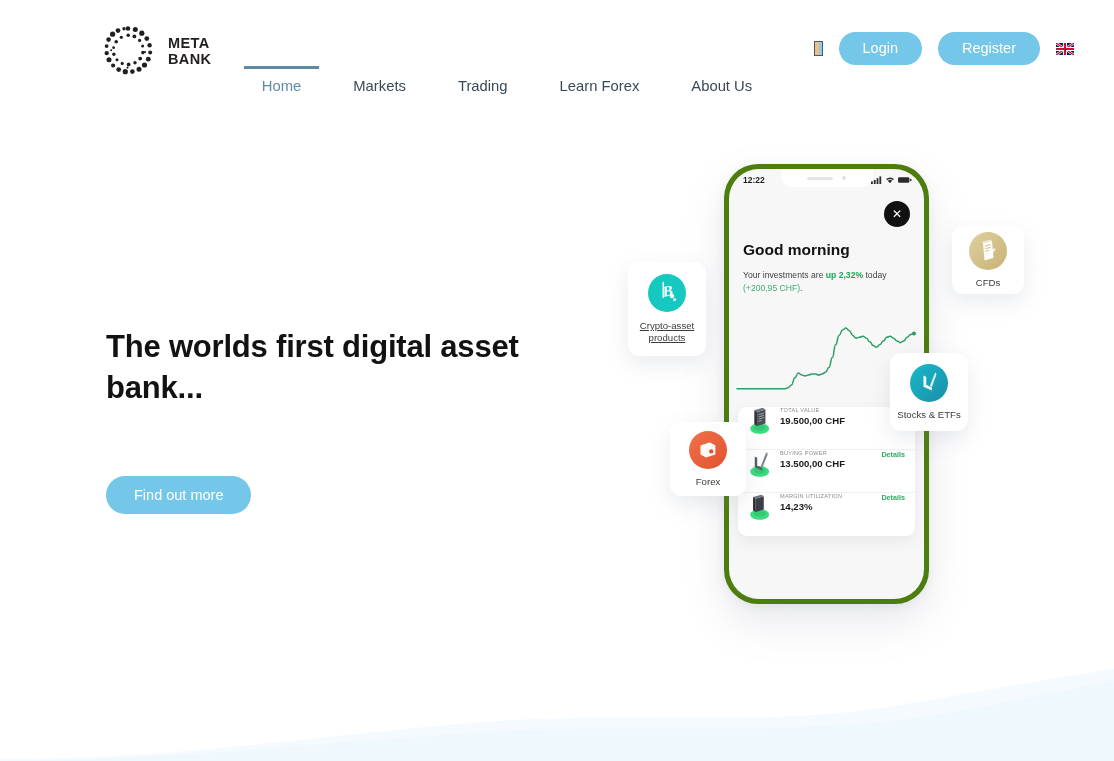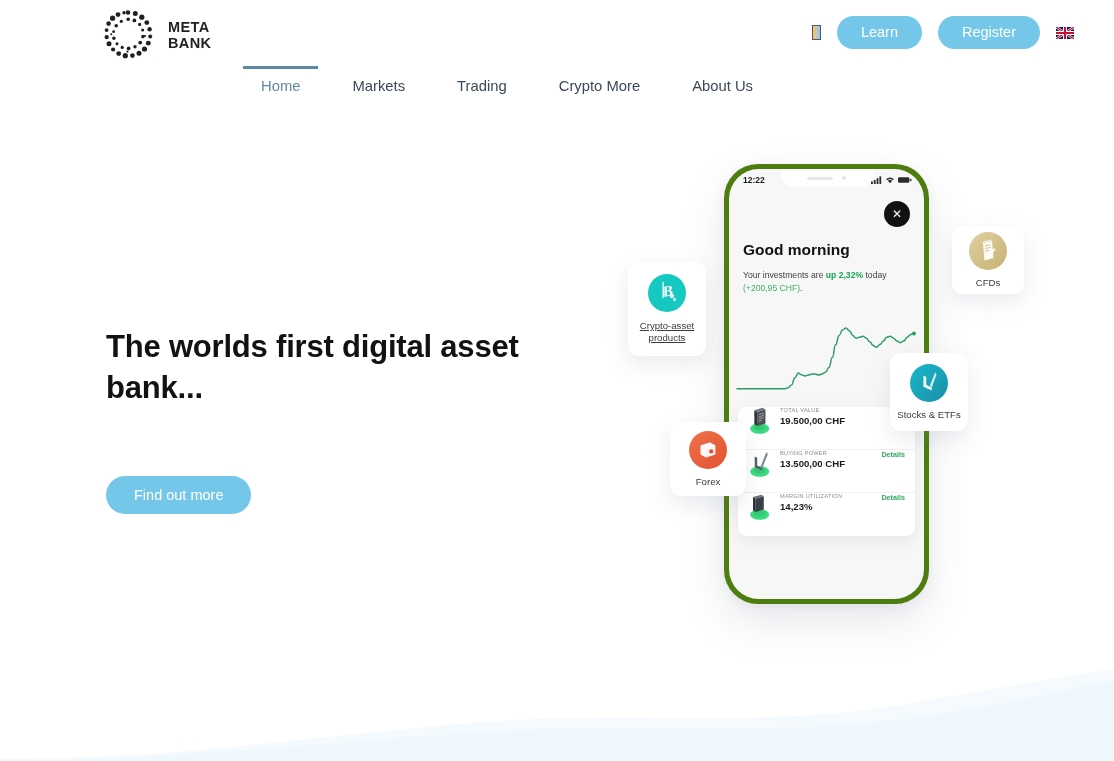--- a/index.html
+++ b/index.html
@@ -25,21 +25,21 @@
     position: absolute;
     left: 0; bottom: 0;
     width: 1114px; height: 120px;
     z-index: 0;
     pointer-events: none;
   }
 
   
   .header {
     position: absolute;
-    top: 0; left: 0;
+    top: 16px; left: 0;
     width: 1114px;
     height: 68px;
     z-index: 20;
   }
 
   .logo-wrap {
     position: absolute;
     left: 100px; top: 7px;
     display: flex;
     align-items: center;
@@ -394,37 +394,37 @@
         </g>
       </svg>
       <div class="logo-text">
         <div>META</div>
         <div>BANK</div>
       </div>
     </div>
 
     <div class="header-right">
       <span class="tofu-icon"></span>
-      <button class="pill-btn" style="background: rgb(116, 199, 232);">Learn</button>
+      <button class="pill-btn" style="background: rgb(116, 199, 232);">Login</button>
       <button class="pill-btn" style="background: rgb(116, 199, 232);">Register</button>
       <svg class="flag-icon" viewBox="0 0 60 40">
         <rect width="60" height="40" fill="#012169"></rect>
         <path d="M0,0 L60,40 M60,0 L0,40" stroke="#ffffff" stroke-width="8"></path>
         <path d="M0,0 L60,40 M60,0 L0,40" stroke="#C8102E" stroke-width="4"></path>
         <path d="M30,0 L30,40 M0,20 L60,20" stroke="#ffffff" stroke-width="13"></path>
         <path d="M30,0 L30,40 M0,20 L60,20" stroke="#C8102E" stroke-width="7"></path>
       </svg>
     </div>
   </div>
 
   <div class="nav">
     <div class="nav-item active" style="color: rgb(95, 138, 166);">Home</div>
     <div class="nav-item">Markets</div>
     <div class="nav-item">Trading</div>
-    <div class="nav-item">Crypto More</div>
+    <div class="nav-item">Learn Forex</div>
     <div class="nav-item">About Us</div>
   </div>
 
   <div class="hero-left">
     <h1 class="hero-title">The worlds first digital asset bank...</h1>
     <button class="hero-cta" style="background: rgb(116, 199, 232);">Find out more</button>
   </div>
 
   <div class="phone-stage">
 

